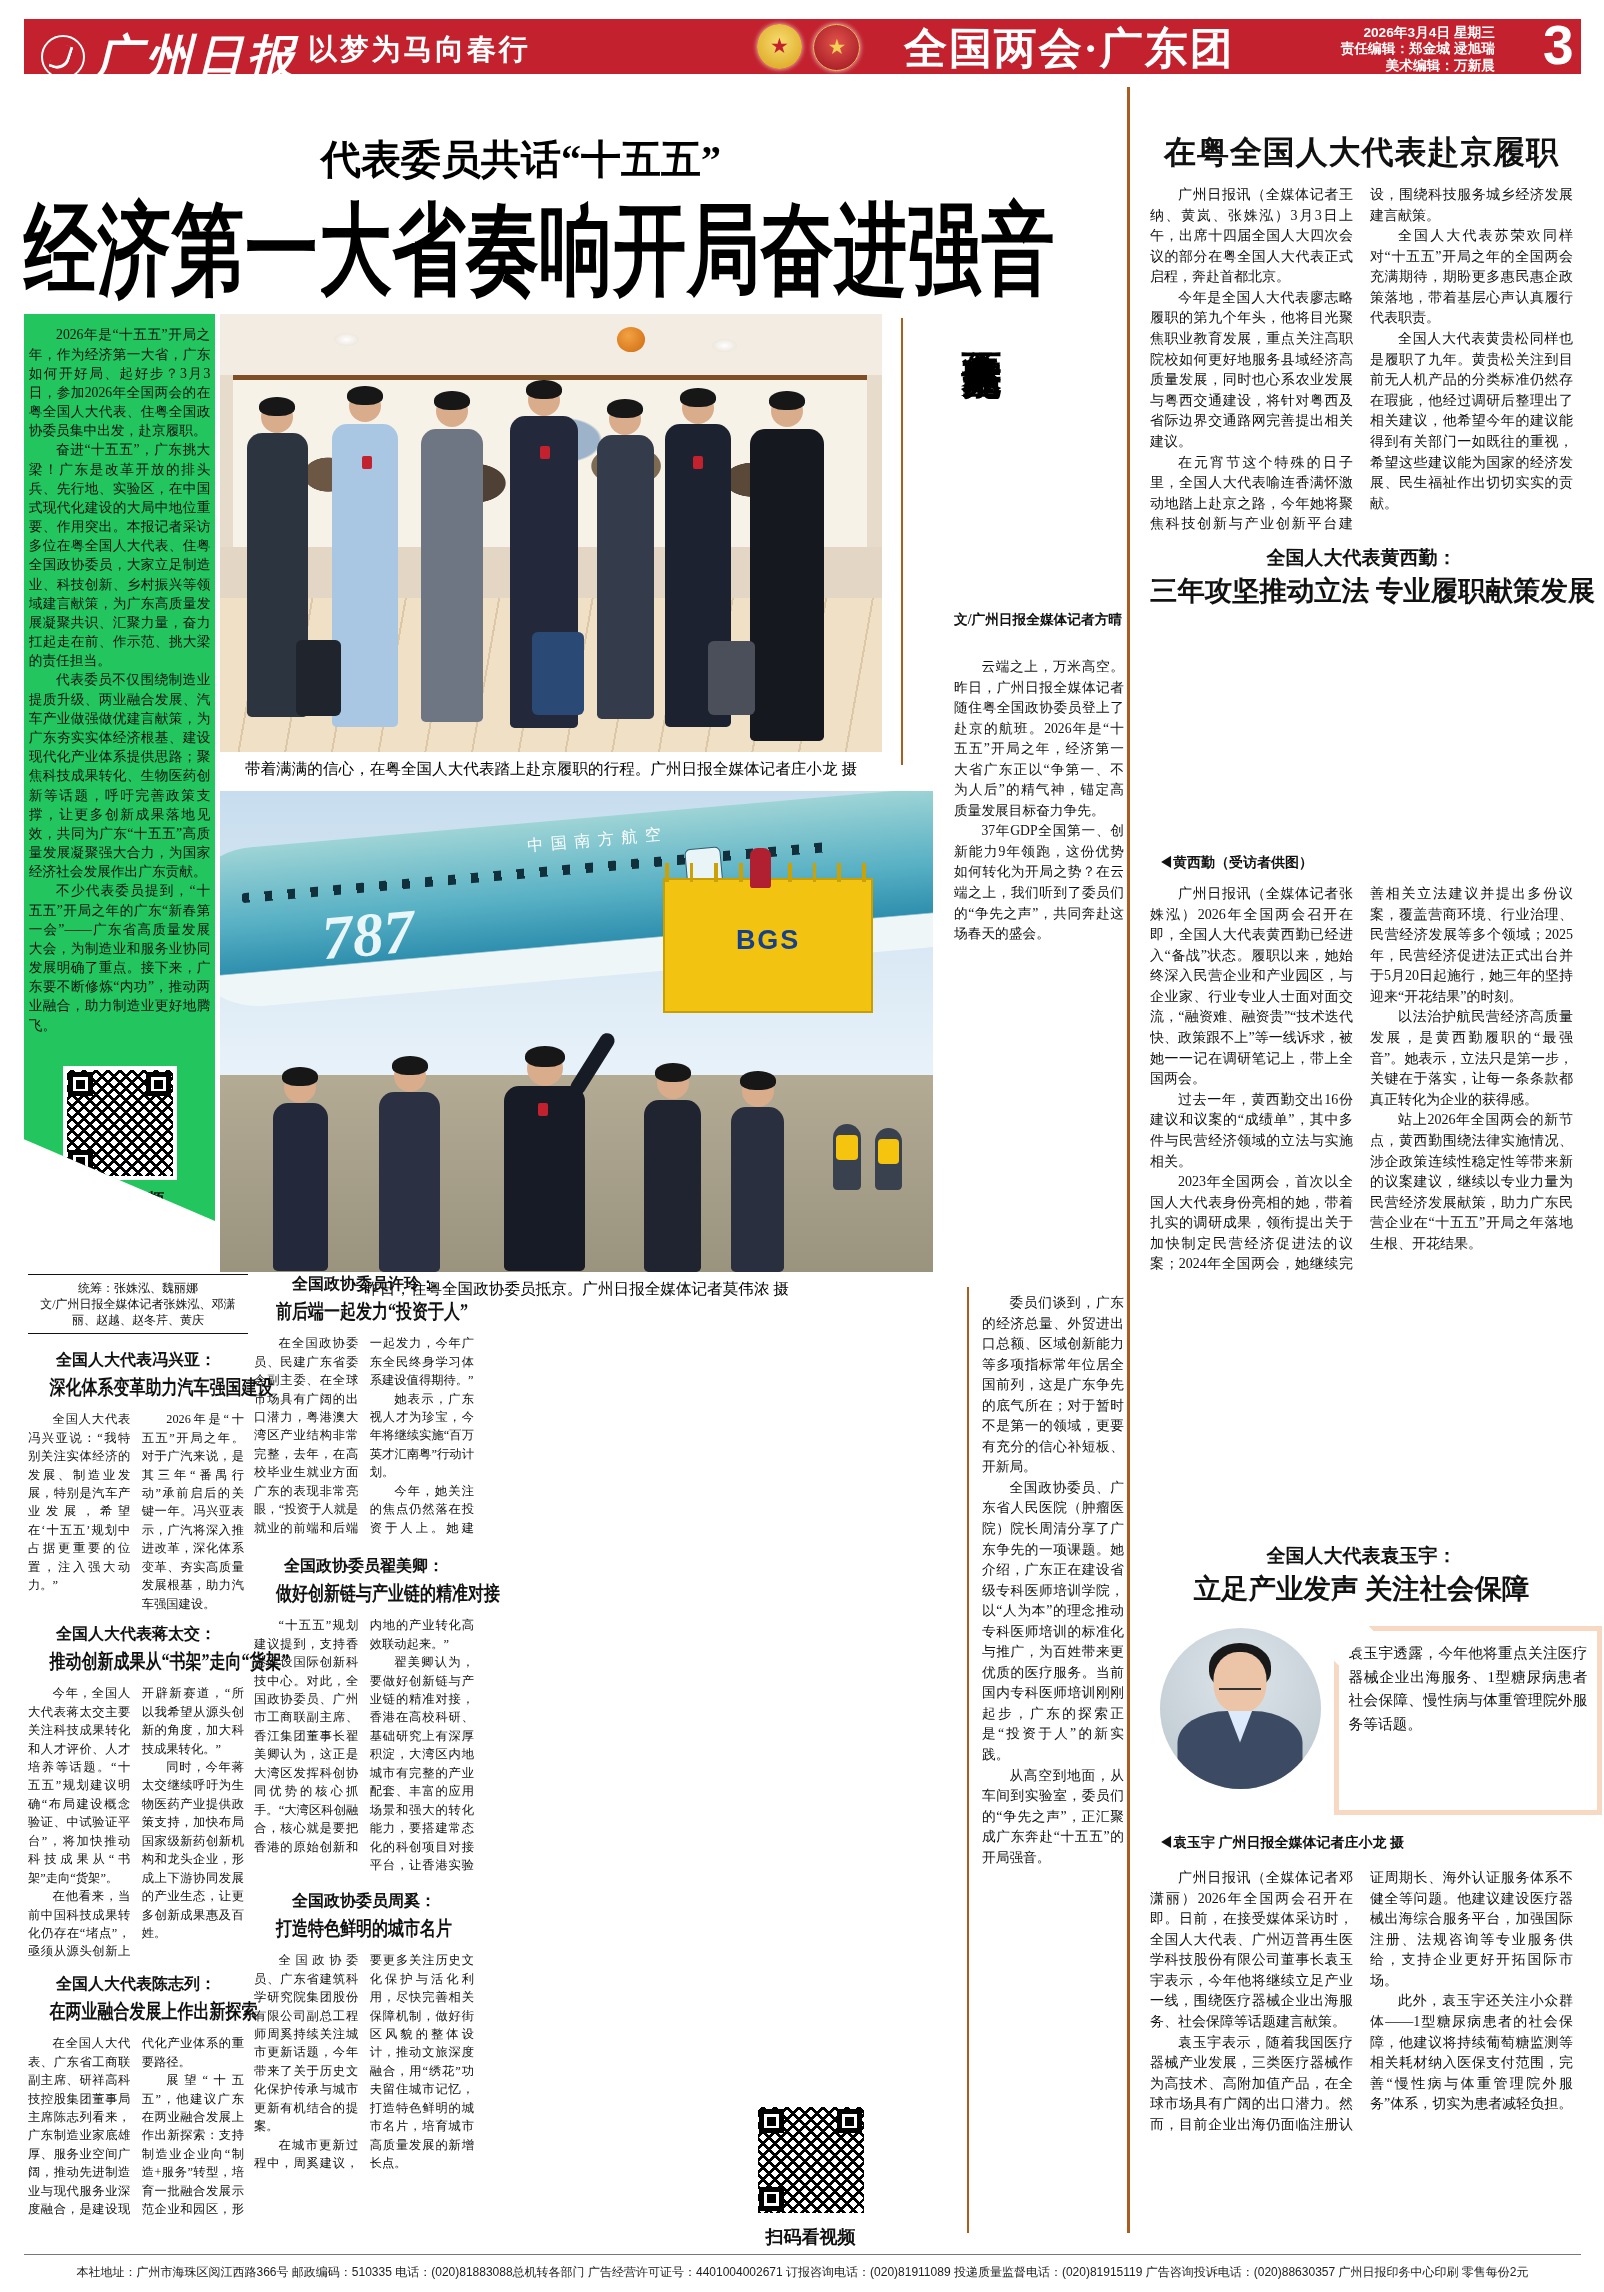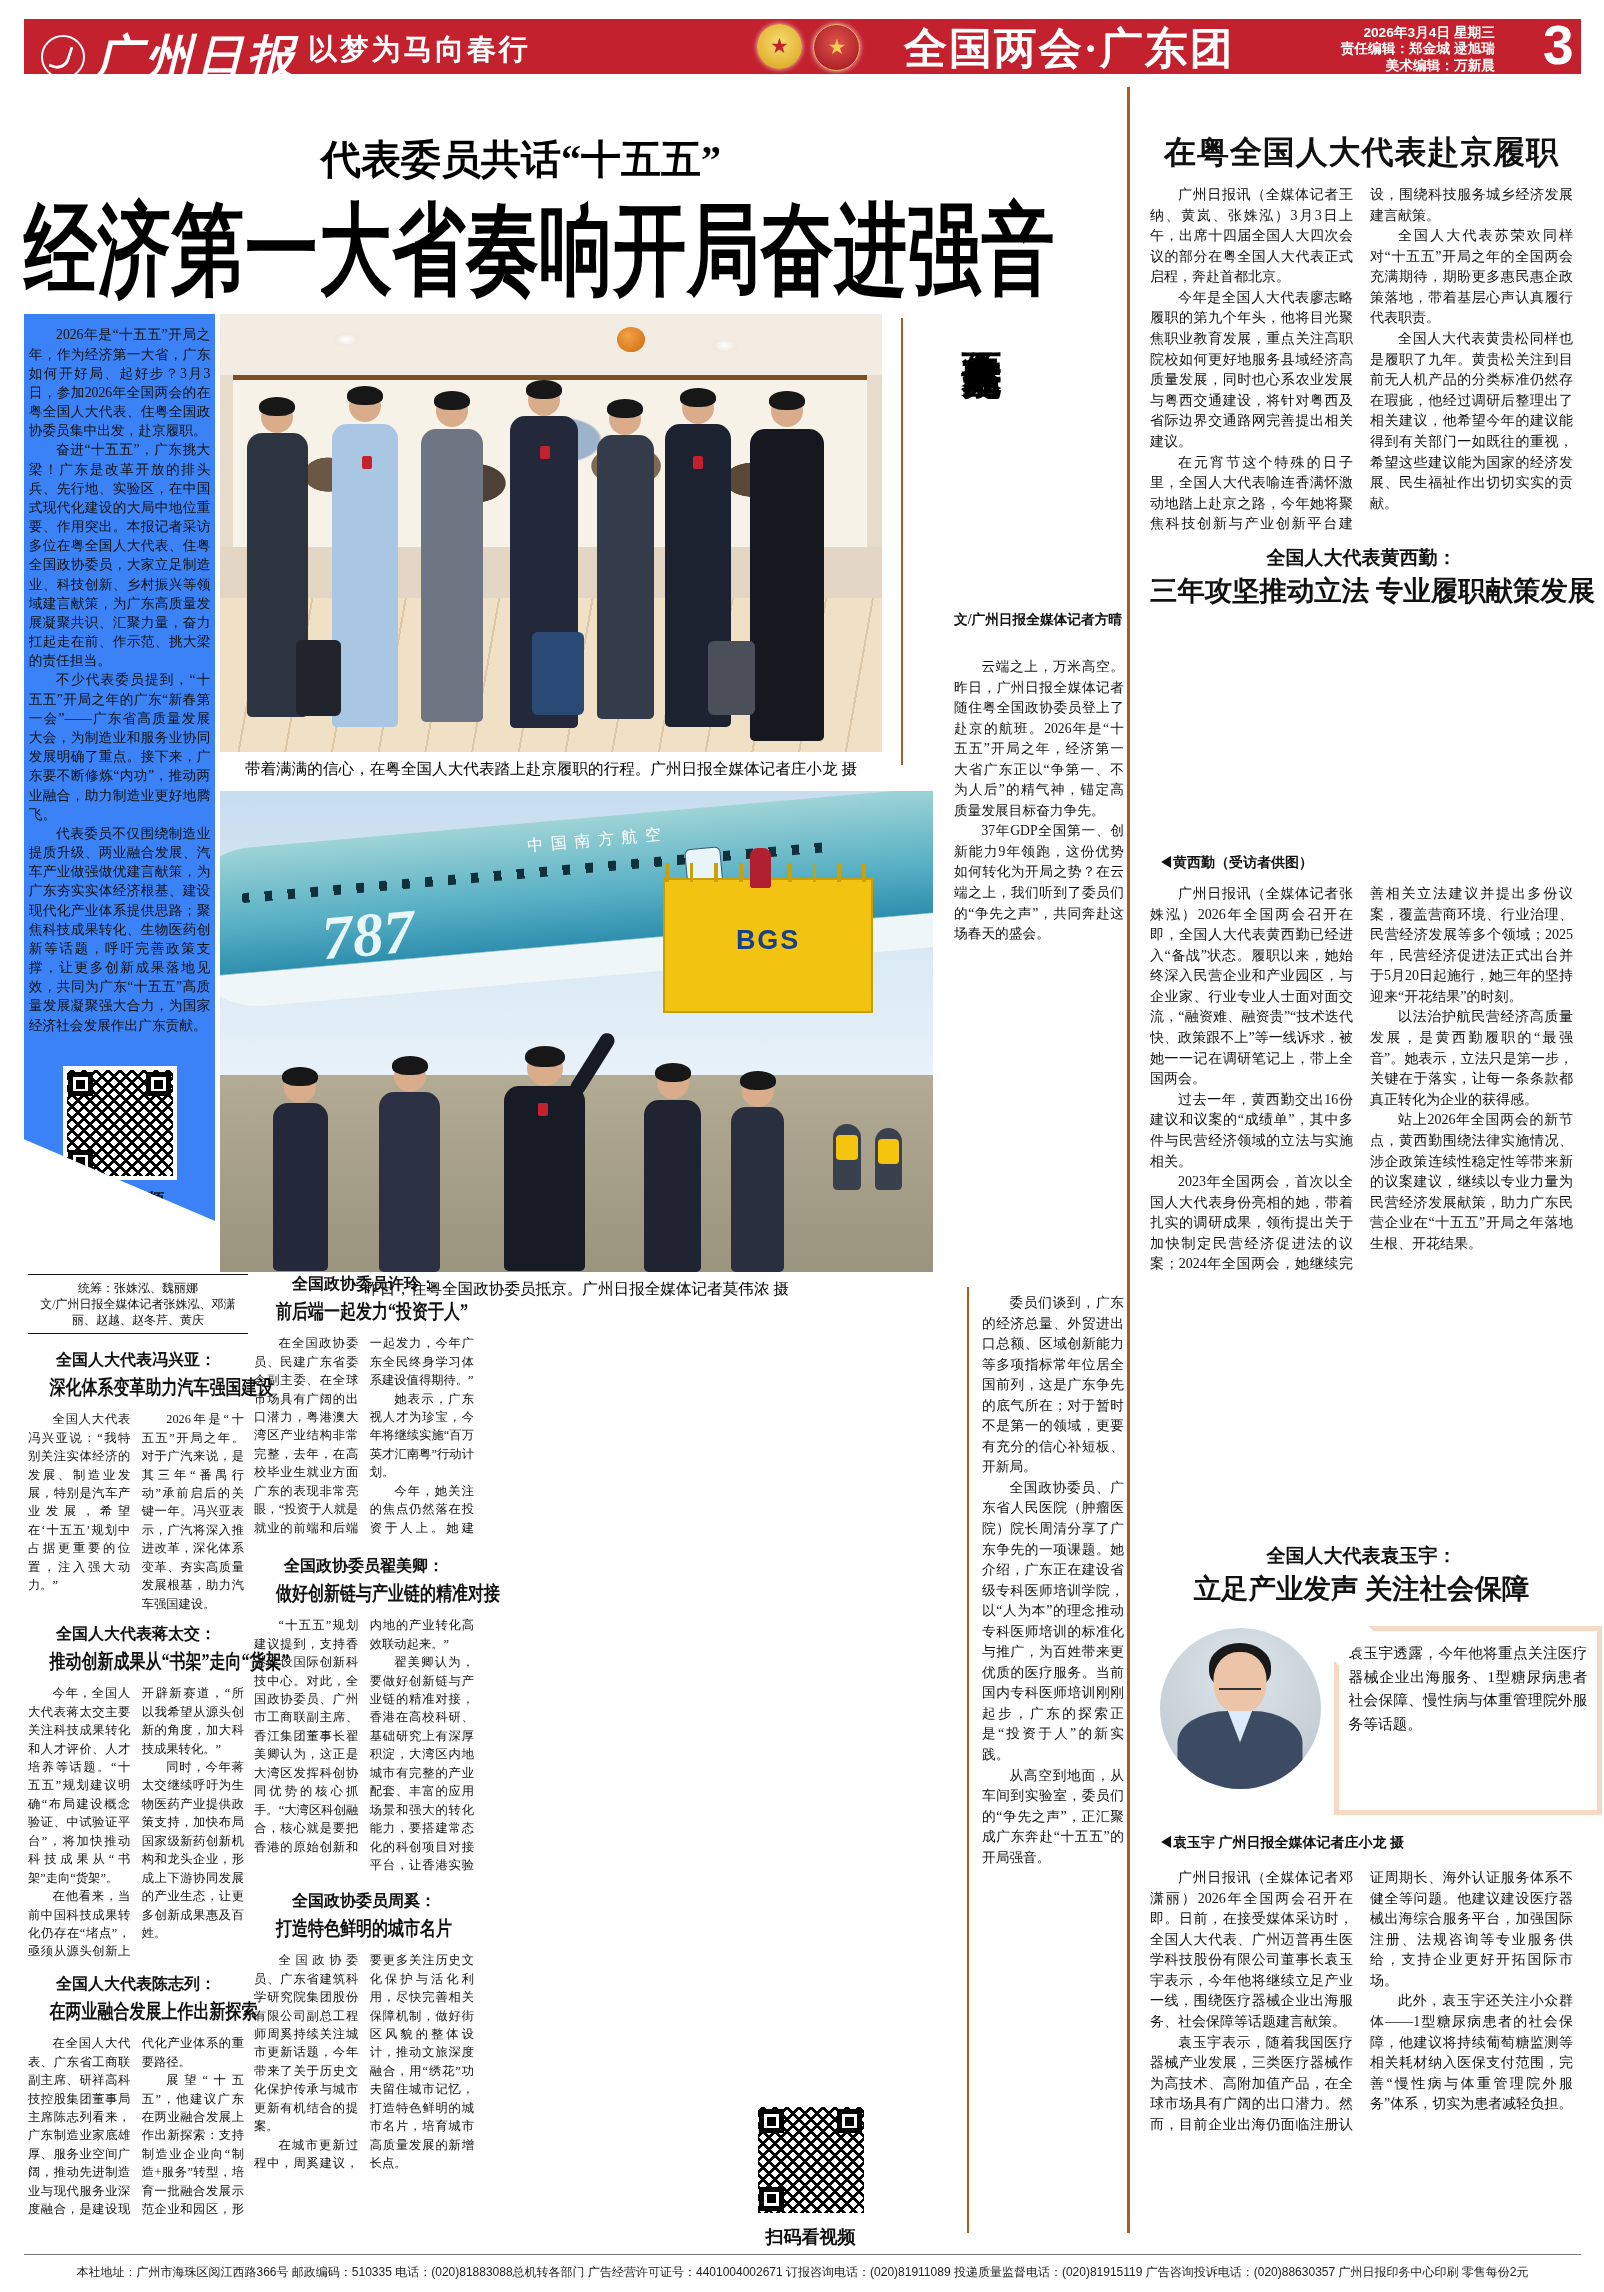--- a/index.html
+++ b/index.html
@@ -22,21 +22,21 @@
   .emblem.redgold{background:radial-gradient(circle at 50% 40%,#e0534a,#9e1220);color:#f3cf55;border:1.9px solid #e9c45c;}
   .section-title{left:880px;top:0.9px;font-size:43px;font-weight:bold;letter-spacing:1.9px;}
   .dateblock{left:1178px;top:5.7px;width:293px;text-align:right;font-size:13.7px;line-height:1.22;
       font-family:"Liberation Sans",sans-serif;font-weight:bold;}
   .page-no{left:1519px;top:-5.7px;font-size:55px;font-weight:bold;font-family:"Liberation Sans",sans-serif;}
   
   #kicker{left:218px;top:132px;width:606px;text-align:center;font-size:40px;font-weight:bold;color:#000;}
   #main-headline{left:24px;top:184px;font-size:100px;font-weight:bold;white-space:nowrap;
       transform:scaleX(.73);transform-origin:left top;letter-spacing:0.9px;color:#000;}
   
-  #intro-panel{left:24px;top:314px;width:191px;height:907px;background:#3b82f6;
+  #intro-panel{left:24px;top:314px;width:191px;height:907px;background:#22c55e;
       clip-path:polygon(0 0,100% 0,100% 100%,0 91%);}
   .intro-text{position:absolute;left:4.7px;right:4.7px;top:11.4px;height:727px;overflow:hidden;
       font-size:13.7px;line-height:1.4;text-align:justify;}
   .qr-wrap{position:absolute;left:0;right:0;text-align:center;}
   #intro-panel .qr-wrap{top:752px;}
   .qr{width:106px;height:106px;margin:0 auto;background:#fff;border:4.7px solid #fff;position:relative;
       background-image:repeating-linear-gradient(45deg,#000 0 2.8px,transparent 2.8px 8.5px),
                        repeating-linear-gradient(-45deg,#000 0 2.8px,transparent 2.8px 8.5px);}
   .qr i{position:absolute;width:24.6px;height:24.6px;border:5.7px solid #000;background:#fff;box-sizing:border-box;}
   .qr i::after{content:"";position:absolute;left:2.8px;top:2.8px;right:2.8px;bottom:2.8px;background:#000;}
@@ -166,22 +166,22 @@
     <div class="page-no abs">3</div>
   </div>
 
   <div id="kicker" class="abs">代表委员共话“十五五”</div>
   <div id="main-headline" class="abs">经济第一大省奏响开局奋进强音</div>
 
   <div id="intro-panel" class="abs">
     <div class="intro-text">
         <p>2026年是“十五五”开局之年，作为经济第一大省，广东如何开好局、起好步？3月3日，参加2026年全国两会的在粤全国人大代表、住粤全国政协委员集中出发，赴京履职。</p>
         <p>奋进“十五五”，广东挑大梁！广东是改革开放的排头兵、先行地、实验区，在中国式现代化建设的大局中地位重要、作用突出。本报记者采访多位在粤全国人大代表、住粤全国政协委员，大家立足制造业、科技创新、乡村振兴等领域建言献策，为广东高质量发展凝聚共识、汇聚力量，奋力扛起走在前、作示范、挑大梁的责任担当。</p>
+        <p>代表委员不仅围绕制造业提质升级、两业融合发展、汽车产业做强做优建言献策，为广东夯实实体经济根基、建设现代化产业体系提供思路；聚焦科技成果转化、生物医药创新等话题，呼吁完善政策支撑，让更多创新成果落地见效，共同为广东“十五五”高质量发展凝聚强大合力，为国家经济社会发展作出广东贡献。</p>
         <p>不少代表委员提到，“十五五”开局之年的广东“新春第一会”——广东省高质量发展大会，为制造业和服务业协同发展明确了重点。接下来，广东要不断修炼“内功”，推动两业融合，助力制造业更好地腾飞。</p>
-        <p>代表委员不仅围绕制造业提质升级、两业融合发展、汽车产业做强做优建言献策，为广东夯实实体经济根基、建设现代化产业体系提供思路；聚焦科技成果转化、生物医药创新等话题，呼吁完善政策支撑，让更多创新成果落地见效，共同为广东“十五五”高质量发展凝聚强大合力，为国家经济社会发展作出广东贡献。</p>
       </div>
     <div class="qr-wrap">
       <div class="qr">
           <i class="tl"></i>
           <i class="tr"></i>
           <i class="bl"></i>
         </div>
       <div class="qr-label">扫码看视频</div>
     </div>
   </div>

